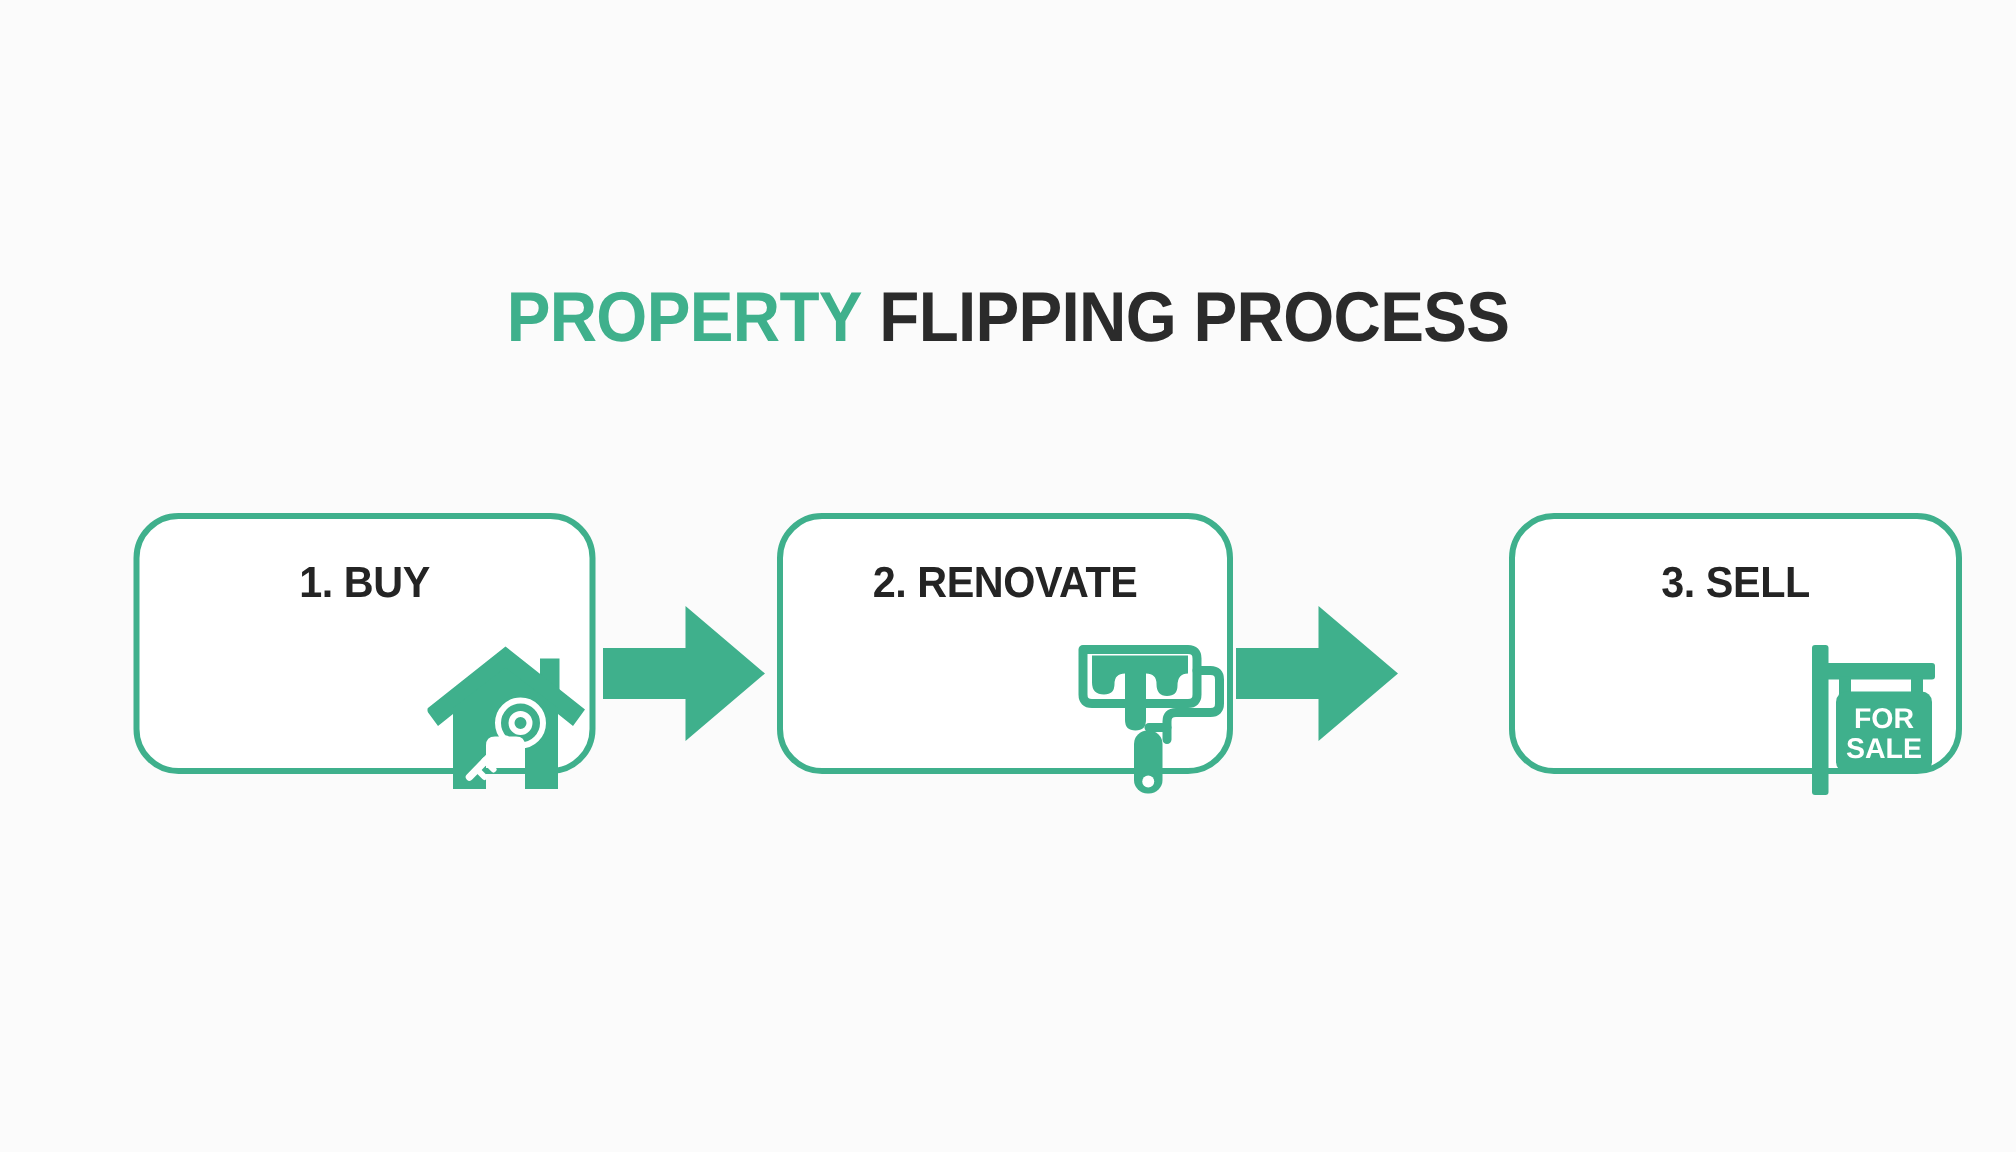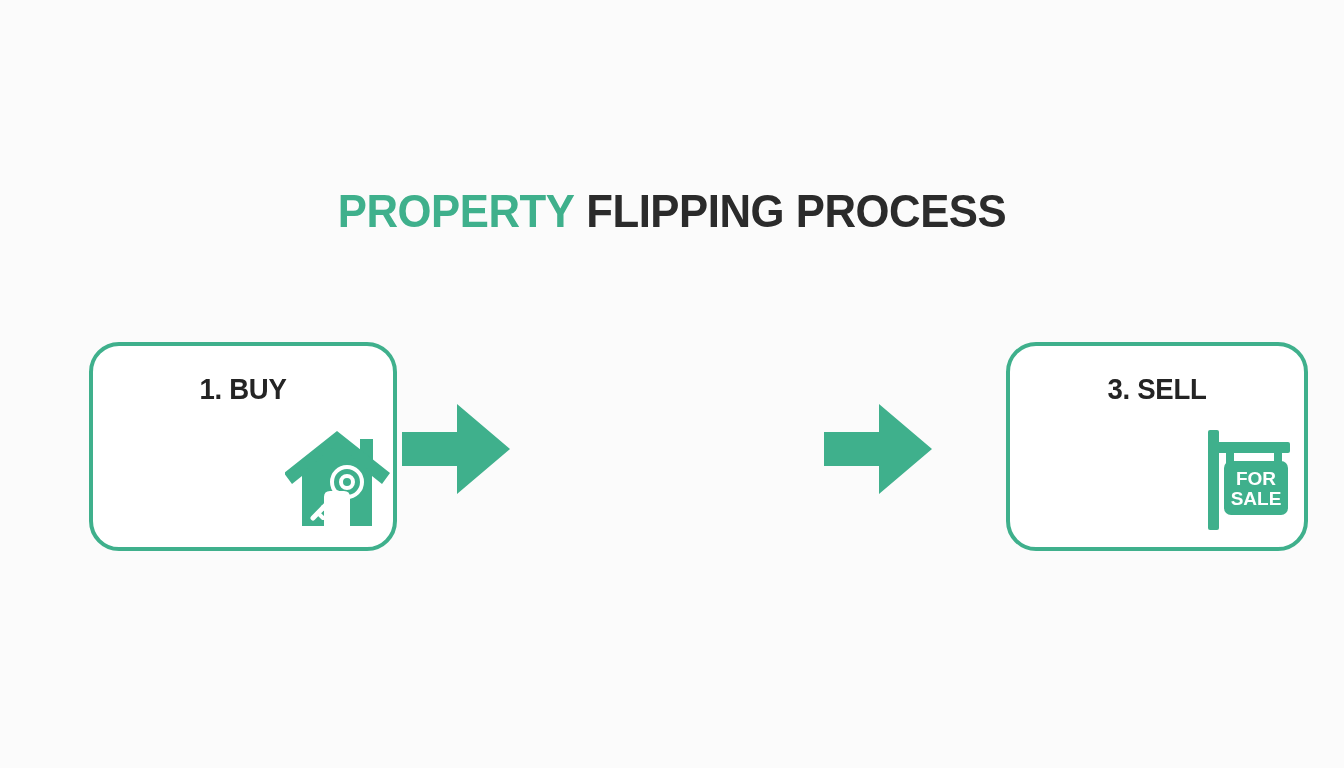--- a/index.html
+++ b/index.html
@@ -37,21 +37,21 @@
     font-family: "Liberation Sans Narrow", "Liberation Sans", sans-serif;
     transform: scaleX(0.93);
   }
   .title .accent { color: #3fb08c; }
   .title .dark   { color: #2b2b2b; }
 
   
   .step-box {
     position: absolute;
     top: 294px;
-    height: 209px;
+    height: 174px;
     box-sizing: border-box;
     border: 4px solid #3fb08c;
     border-radius: 30px;
     background: #ffffff;
   }
   .step-box.b1 { left: 89px;  width: 308px; }
   .step-box.b2 { left: 518px; width: 304px; }
   .step-box.b3 { left: 1006px; width: 302px; }
 
   .step-label {
@@ -120,20 +120,38 @@
       </svg>
     </div>
   </div>
 
   <div class="arrow a1">
     <svg width="108" height="98" viewBox="0 0 108 98">
       <path d="M0 32 L55 32 L55 4 L108 49 L55 94 L55 66 L0 66 Z" fill="#3fb08c"></path>
     </svg>
   </div>
 
+  <div class="step-box b2">
+    <div class="step-label">2. RENOVATE</div>
+    <div class="step-icon">
+      <svg width="104" height="108" viewBox="0 0 104 108">
+
+        <path d="M8 8 L78 8 Q84 8 84 14 L84 38 Q84 44 78 44 L14 44 Q8 44 8 38 Z" fill="none" stroke="#3fb08c" stroke-width="6" stroke-linejoin="round"></path>
+
+        <path d="M14 12 L78 12 L78 24 Q71 24 71 32 Q71 39 64 39 Q57 39 57 31 Q57 24 50 24 L50 55 Q50 62 43 62 Q36 62 36 55 L36 24 Q29 24 29 31 Q29 38 22 38 Q14 38 14 30 Z" fill="#3fb08c"></path>
+
+        <path d="M84 22 L93 22 Q99 22 99 28 L99 44 Q99 50 93 50 L70 50 Q64 50 64 56 L64 68" fill="none" stroke="#3fb08c" stroke-width="6" stroke-linecap="round" stroke-linejoin="round"></path>
+
+        <path d="M52 60 L64 60" fill="none" stroke="#3fb08c" stroke-width="6" stroke-linecap="round"></path>
+
+        <rect x="42" y="62" width="19" height="42" rx="9" fill="#3fb08c"></rect>
+        <circle cx="51.5" cy="96" r="4" fill="#ffffff"></circle>
+      </svg>
+    </div>
+  </div>
 
   <div class="arrow a2">
     <svg width="108" height="98" viewBox="0 0 108 98">
       <path d="M0 32 L55 32 L55 4 L108 49 L55 94 L55 66 L0 66 Z" fill="#3fb08c"></path>
     </svg>
   </div>
 
   <div class="step-box b3">
     <div class="step-label">3. SELL</div>
     <div class="step-icon">

